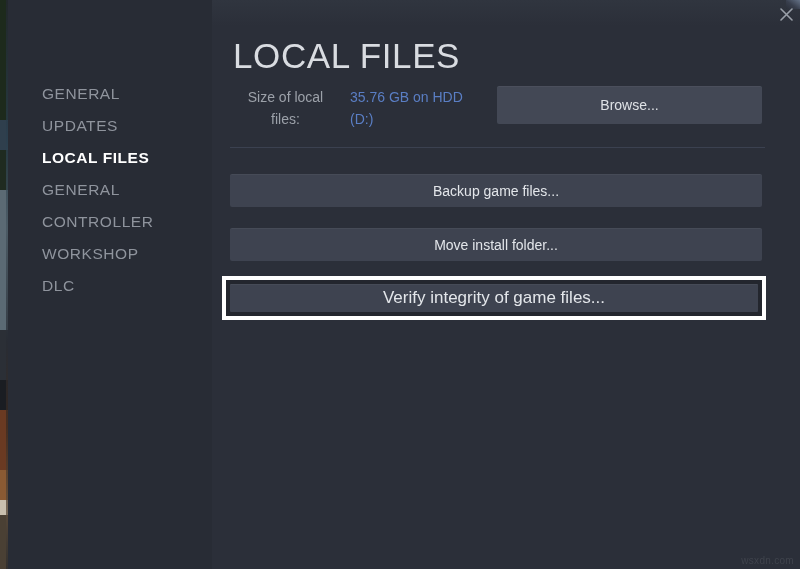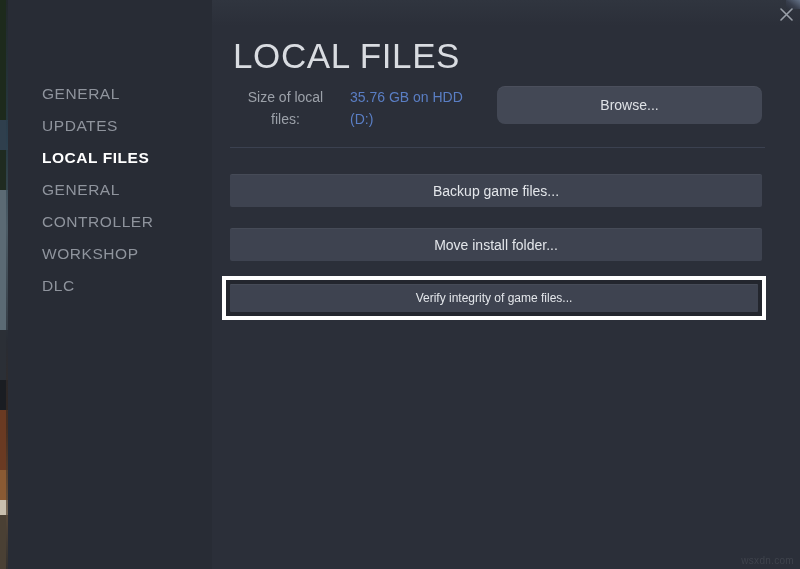--- a/index.html
+++ b/index.html
@@ -147,21 +147,21 @@
     color: #5a7ec4;
     cursor: pointer;
   }
   #browse-btn {
     position: absolute;
     left: 264px; top: 0;
     width: 265px;
     height: 38px;
     background: #434855;
     border: none;
-    border-radius: 8px;
+    border-radius: 2px;
     color: #dfe2e6;
     font-family: "Liberation Sans", sans-serif;
     font-size: 14px;
     cursor: pointer;
     box-shadow: inset 0 1px 0 rgba(255,255,255,.045);
   }
 
   
   #divider {
     position: absolute;
@@ -202,21 +202,21 @@
   #btn-verify {
     position: absolute;
     left: 4px; top: 4px;
     width: 528px;
     height: 28px;
     background: #3e4350;
     border: none;
     border-radius: 1px;
     color: #e3e6ea;
     font-family: "Liberation Sans", sans-serif;
-    font-size: 12px;
+    font-size: 17px;
     cursor: pointer;
     box-shadow: inset 0 1px 0 rgba(255,255,255,.045);
   }
 
   
   #watermark {
     position: absolute;
     right: 6px; bottom: 3px;
     font-size: 10px;
     letter-spacing: .3px;

